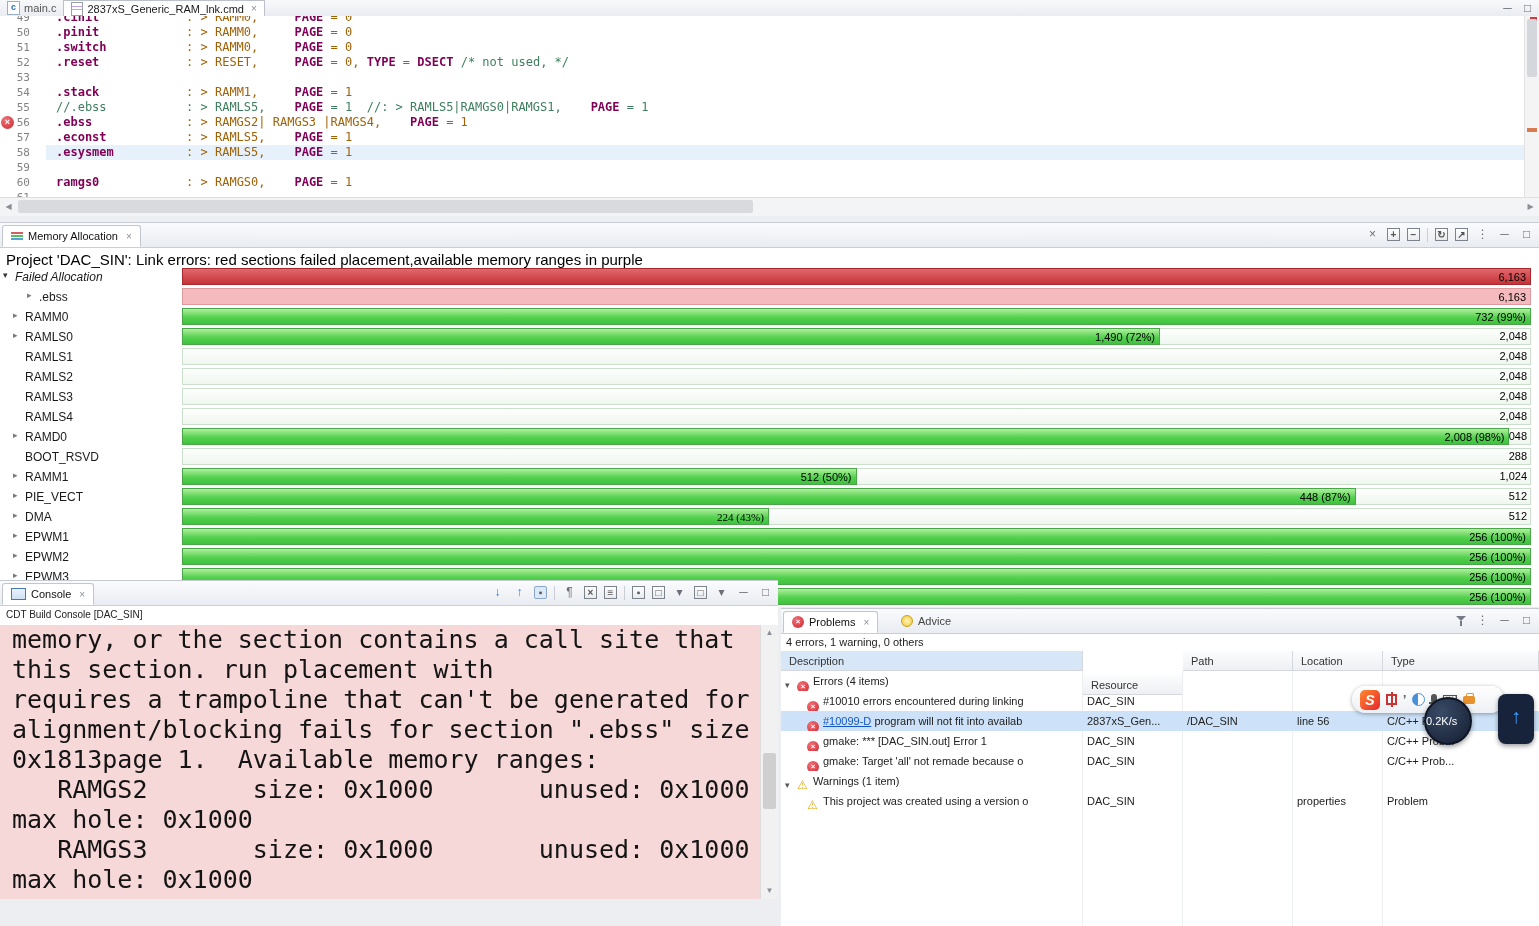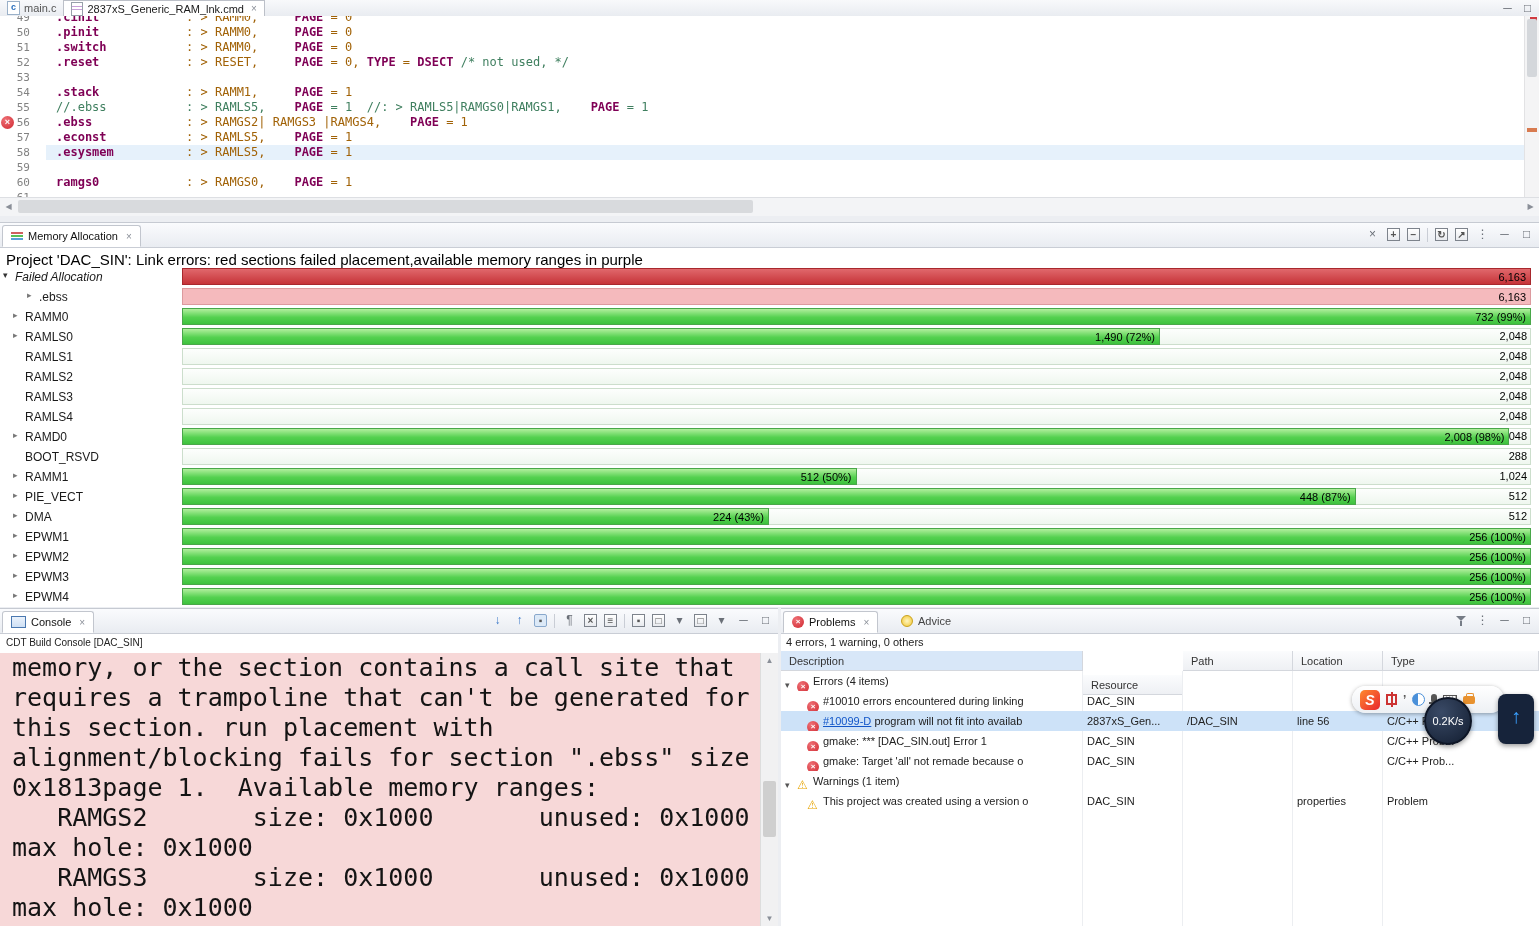--- a/index.html
+++ b/index.html
@@ -70,21 +70,21 @@
   .bararea{position:absolute;left:182px;right:8px;top:0;height:20px}
   .mtrack{position:absolute;left:0;right:0;top:1px;height:17px;box-sizing:border-box;
           border:1px solid #ccdecc;background:linear-gradient(#fdfefd,#eff7ef)}
   .mtotal{position:absolute;right:4px;top:3px;font-size:11px;color:#000}
   .mbar{position:absolute;left:0;top:1px;height:17px;box-sizing:border-box;border:1px solid #49a749;
         background:linear-gradient(#b2ef9e,#55d150 55%,#3ec23e)}
   .mbar.failed{border-color:#a8282d;background:linear-gradient(#e0686c,#c63338)}
   .mbar.failed-light{border-color:#dc9a9e;background:#f5babd}
   .mfill{position:absolute;right:4px;top:2px;font-size:11px;color:#000;white-space:nowrap}
   
-  #console-view{position:absolute;left:0;top:608px;width:778px;height:318px;background:#fff;border-top:1px solid #c6cad2}
+  #console-view{position:absolute;left:0;top:580px;width:778px;height:318px;background:#fff;border-top:1px solid #c6cad2}
   .consoleic{width:13px;height:10px;border:1px solid #4a78b0;background:linear-gradient(#eaf2fc,#cfe0f4);display:inline-block}
   #console-subtitle{position:absolute;left:6px;top:28px;font-size:10px;color:#222}
   #console-text{position:absolute;left:0;top:44px;width:761px;height:274px;background:#f7d8d8;overflow:hidden}
   .conline{font-family:"DejaVu Sans Mono",monospace;font-size:25px;line-height:30px;color:#141414;
            white-space:pre;padding-left:12px}
   #console-vscroll{position:absolute;right:0;top:44px;width:17px;height:274px;background:#f1f1f2;border-left:1px solid #ddd}
   #cv-thumb{position:absolute;left:2px;right:2px;top:128px;height:56px;background:#cfcfcf;border-radius:2px}
   .varrow{position:absolute;left:0;width:17px;height:16px;color:#8a8f98;font-size:8px;line-height:16px;text-align:center}
   
   #problems-view{position:absolute;left:781px;top:608px;width:758px;height:318px;background:#fff;border-top:1px solid #c6cad2}
@@ -120,21 +120,21 @@
   .halfmoon{width:11px;height:11px;border-radius:50%;border:1px solid #4a90d9;
             background:linear-gradient(90deg,#4a90d9 50%,#fff 50%)}
   .micic{width:6px;height:9px;border-radius:3px;background:#555;position:relative;margin-top:-2px}
   .micic i{position:absolute;left:-2px;top:8px;width:10px;height:2px;background:#555}
   .kbd{width:14px;height:9px;border:1px solid #555;box-sizing:border-box;
        background:repeating-linear-gradient(90deg,#fff 0 2px,#bbb 2px 3px)}
   .toolbox{width:12px;height:8px;background:#e8922f;border-radius:2px;position:relative}
   .toolbox i{position:absolute;left:3px;top:-3px;width:6px;height:3px;border:1px solid #e8922f;border-bottom:none;border-radius:2px 2px 0 0}
   #ime-ball{position:absolute;left:1424px;top:697px;width:48px;height:48px;border-radius:50%;
             background:radial-gradient(circle at 35% 30%,#3a4a66,#121d30);border:2px solid #0e1626;
-            color:#fff;font-size:11px;display:flex;align-items:center;justify-content:center;
+            color:#fff;font-size:11px;display:flex;align-items:center;justify-content:flex-start;
             box-shadow:0 2px 5px rgba(0,0,0,.4);z-index:52;box-sizing:border-box}
   #ime-upload{position:absolute;left:1498px;top:694px;width:36px;height:50px;background:#16233a;border-radius:8px;
               color:#3aa0ff;font-size:20px;font-weight:bold;text-align:center;line-height:44px;
               box-shadow:0 2px 5px rgba(0,0,0,.4);z-index:51}
 </style>
 </head>
 <body>
 
 <div id="editor-area">
   <div id="editor-tabbar">
@@ -331,21 +331,21 @@
             <span class="mfill">448 (87%)</span>
           </div>
         </div>
       </div>
       <div class="mrow">
         <span class="marrow" style="left: 13px;">▸</span>
         <span class="mlabel" style="left: 25px;">DMA</span>
         <div class="bararea">
           <div class="mtrack"></div>
           <span class="mtotal">512</span>
-          <div class="mbar" style="width: 43.5%;">
+          <div class="mbar" style="width: 43.5%; font-family: Liberation Serif, serif;">
             <span class="mfill">224 (43%)</span>
           </div>
         </div>
       </div>
       <div class="mrow">
         <span class="marrow" style="left: 13px;">▸</span>
         <span class="mlabel" style="left: 25px;">EPWM1</span>
         <div class="bararea">
           <div class="mtrack"></div>
           <div class="mbar" style="width: 100%;">
@@ -407,22 +407,22 @@
         <span class="tbi">▾</span>
       <span class="boxic">□</span>
         <span class="tbi">▾</span>
       <span class="tbi">─</span>
       <span class="tbi">□</span>
     </div>
   </div>
   <div id="console-subtitle">CDT Build Console [DAC_SIN]</div>
   <div id="console-text">
       <div class="conline">memory, or the section contains a call site that</div>
+      <div class="conline">this section. run placement with</div>
       <div class="conline">requires a trampoline that can't be generated for</div>
-      <div class="conline">this section. run placement with</div>
       <div class="conline">alignment/blocking fails for section ".ebss" size</div>
       <div class="conline">0x1813page 1.  Available memory ranges:</div>
       <div class="conline">   RAMGS2       size: 0x1000       unused: 0x1000</div>
       <div class="conline">max hole: 0x1000</div>
       <div class="conline">   RAMGS3       size: 0x1000       unused: 0x1000</div>
       <div class="conline">max hole: 0x1000</div>
     </div>
   <div id="console-vscroll">
     <span class="varrow" style="top:0">▲</span>
     <div id="cv-thumb"></div>

